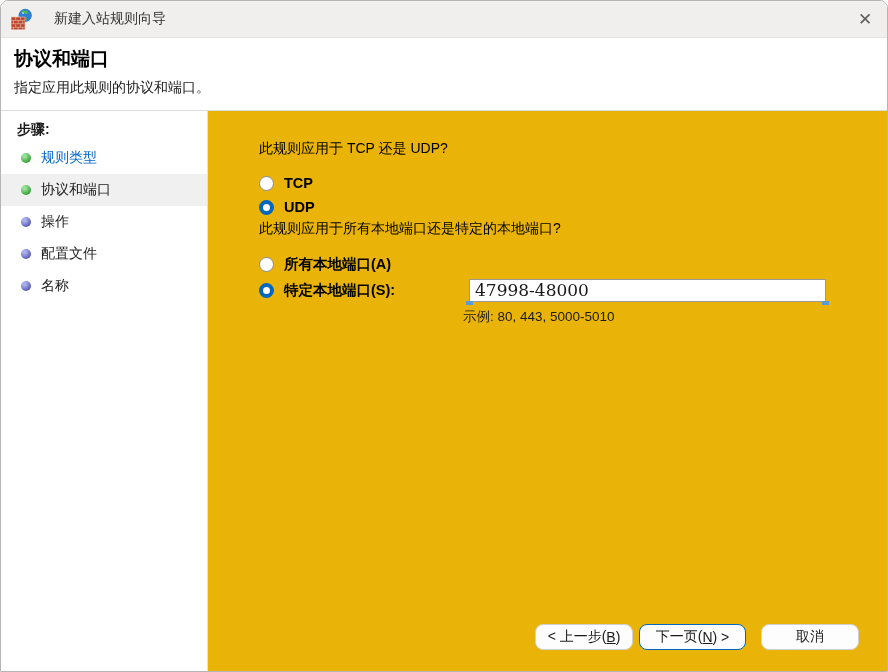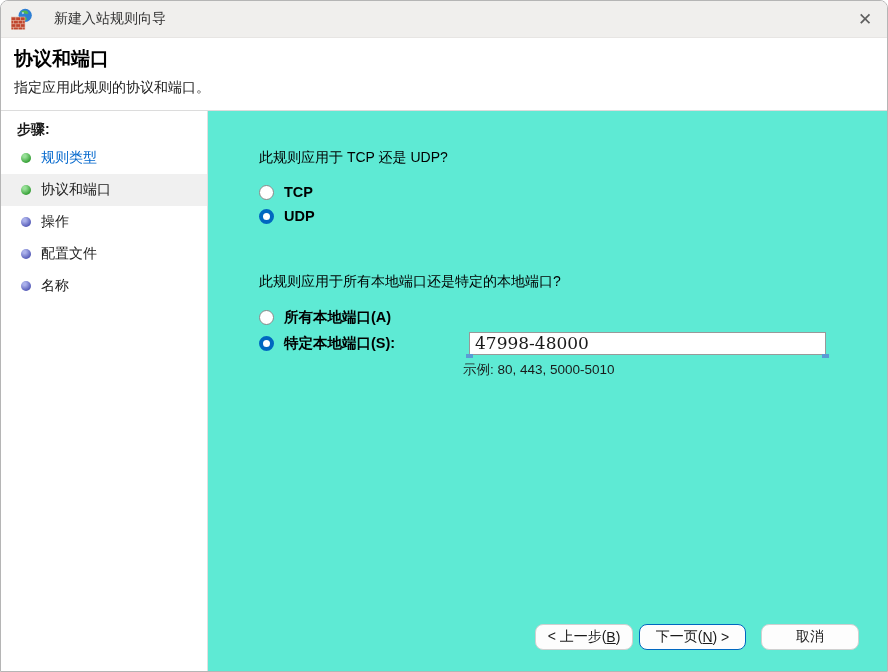--- a/index.html
+++ b/index.html
@@ -57,25 +57,25 @@
   }
   .step-row.current { background: #f0f0f0; }
   .step-row.link .step-label { color: #0066cc; }
   .bullet {
     width: 10px; height: 10px; border-radius: 50%; flex: none;
   }
   .bullet.done { background: radial-gradient(circle at 35% 30%, #97e097 15%, #3aa33a 70%, #237a23 100%); }
   .bullet.todo { background: radial-gradient(circle at 35% 30%, #aab0ea 15%, #5a60bb 70%, #3d4293 100%); }
 
   .main {
-    flex: 1; background: #5eead4; position: relative;
-    padding: 37px 0 0 51px; font-size: 14px;
+    flex: 1; background: #eab308; position: relative;
+    padding: 28px 0 0 51px; font-size: 14px;
   }
   .question { line-height: 18px; margin-bottom: 14px; color: #000000; }
-  .q2 { margin-top: 44px; }
+  .q2 { }
 
   .radio-row { display: flex; align-items: center; gap: 10px; height: 24px; }
   .ports .radio-row { height: 26px; }
   .radio {
     width: 15px; height: 15px; border-radius: 50%;
     background: #ffffff; border: 1px solid #8a8a8a; flex: none;
   }
   .radio.selected { border: 4.5px solid #0067c0; }
   .opt-label { font-weight: bold; font-size: 14.5px; color: #000000; }
   .ports-label-cell { width: 175px; flex: none; }

